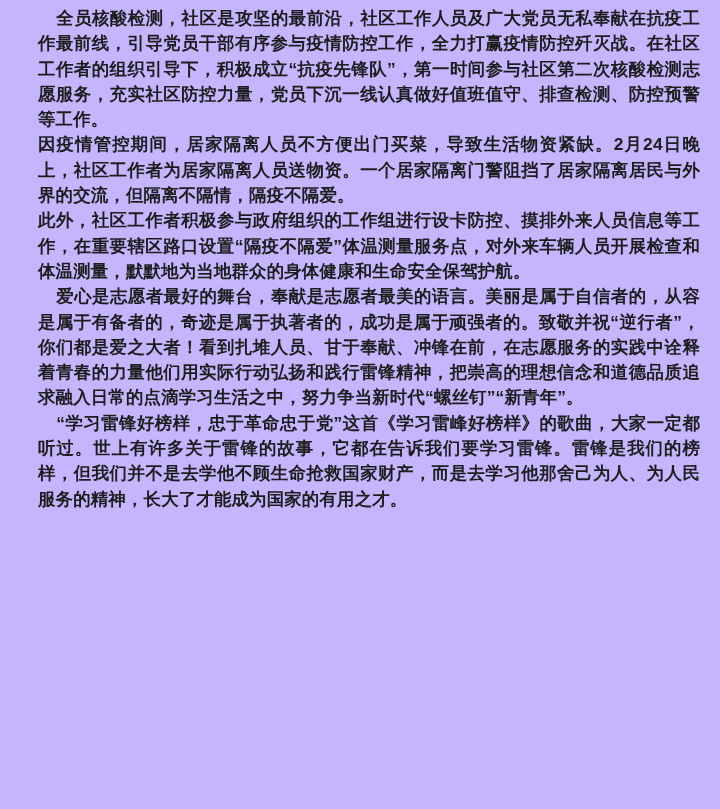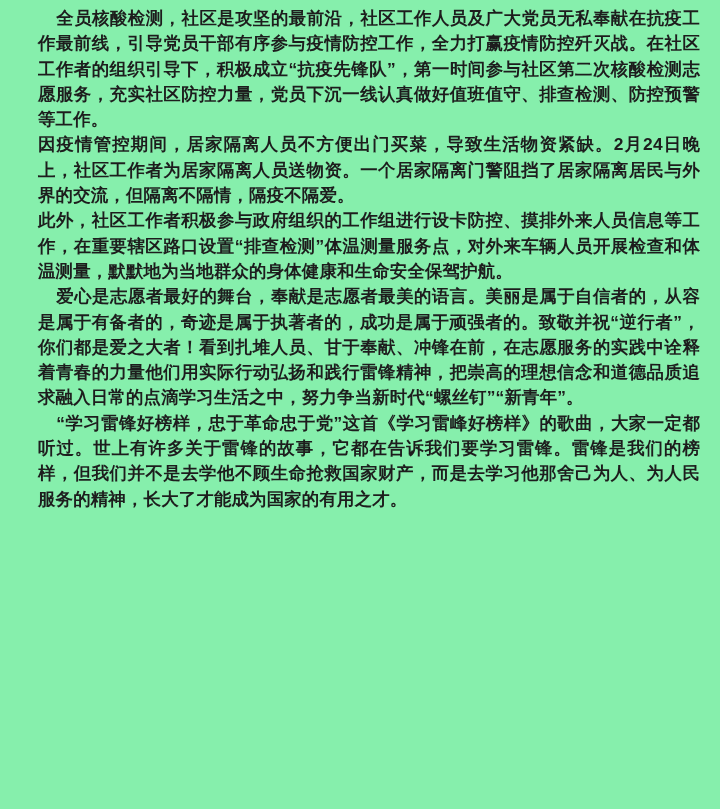--- a/index.html
+++ b/index.html
@@ -5,21 +5,21 @@
   html, body {
     margin: 0;
     padding: 0;
     background: #e8e8e8;
   }
   .page {
     position: relative;
     width: 720px;
     height: 809px;
     margin: 0;
-    background: #86efac;
+    background: #c4b5fd;
     box-sizing: border-box;
     padding: 6px 20px 10px 38px;
     overflow: hidden;
     font-family: "Liberation Sans", sans-serif;
   }
   .article {
     width: 100%;
   }
   .para {
     margin: 0;
@@ -37,17 +37,17 @@
     text-indent: 1.05em;
   }
 </style>
 </head>
 <body>
 
 <div class="page">
   <div class="article">
     <p class="para indent">全员核酸检测，社区是攻坚的最前沿，社区工作人员及广大党员无私奉献在抗疫工作最前线，引导党员干部有序参与疫情防控工作，全力打赢疫情防控歼灭战。在社区工作者的组织引导下，积极成立“抗疫先锋队”，第一时间参与社区第二次核酸检测志愿服务，充实社区防控力量，党员下沉一线认真做好值班值守、排查检测、防控预警等工作。</p>
     <p class="para">因疫情管控期间，居家隔离人员不方便出门买菜，导致生活物资紧缺。2月24日晚上，社区工作者为居家隔离人员送物资。一个居家隔离门警阻挡了居家隔离居民与外界的交流，但隔离不隔情，隔疫不隔爱。</p>
-    <p class="para">此外，社区工作者积极参与政府组织的工作组进行设卡防控、摸排外来人员信息等工作，在重要辖区路口设置“排查检测”体温测量服务点，对外来车辆人员开展检查和体温测量，默默地为当地群众的身体健康和生命安全保驾护航。</p>
+    <p class="para">此外，社区工作者积极参与政府组织的工作组进行设卡防控、摸排外来人员信息等工作，在重要辖区路口设置“隔疫不隔爱”体温测量服务点，对外来车辆人员开展检查和体温测量，默默地为当地群众的身体健康和生命安全保驾护航。</p>
     <p class="para indent">爱心是志愿者最好的舞台，奉献是志愿者最美的语言。美丽是属于自信者的，从容是属于有备者的，奇迹是属于执著者的，成功是属于顽强者的。致敬并祝“逆行者”，你们都是爱之大者！看到扎堆人员、甘于奉献、冲锋在前，在志愿服务的实践中诠释着青春的力量他们用实际行动弘扬和践行雷锋精神，把崇高的理想信念和道德品质追求融入日常的点滴学习生活之中，努力争当新时代“螺丝钉”“新青年”。</p>
     <p class="para indent">“学习雷锋好榜样，忠于革命忠于党”这首《学习雷峰好榜样》的歌曲，大家一定都听过。世上有许多关于雷锋的故事，它都在告诉我们要学习雷锋。雷锋是我们的榜样，但我们并不是去学他不顾生命抢救国家财产，而是去学习他那舍己为人、为人民服务的精神，长大了才能成为国家的有用之才。</p>
   </div>
 </div>
 
 </body></html>

